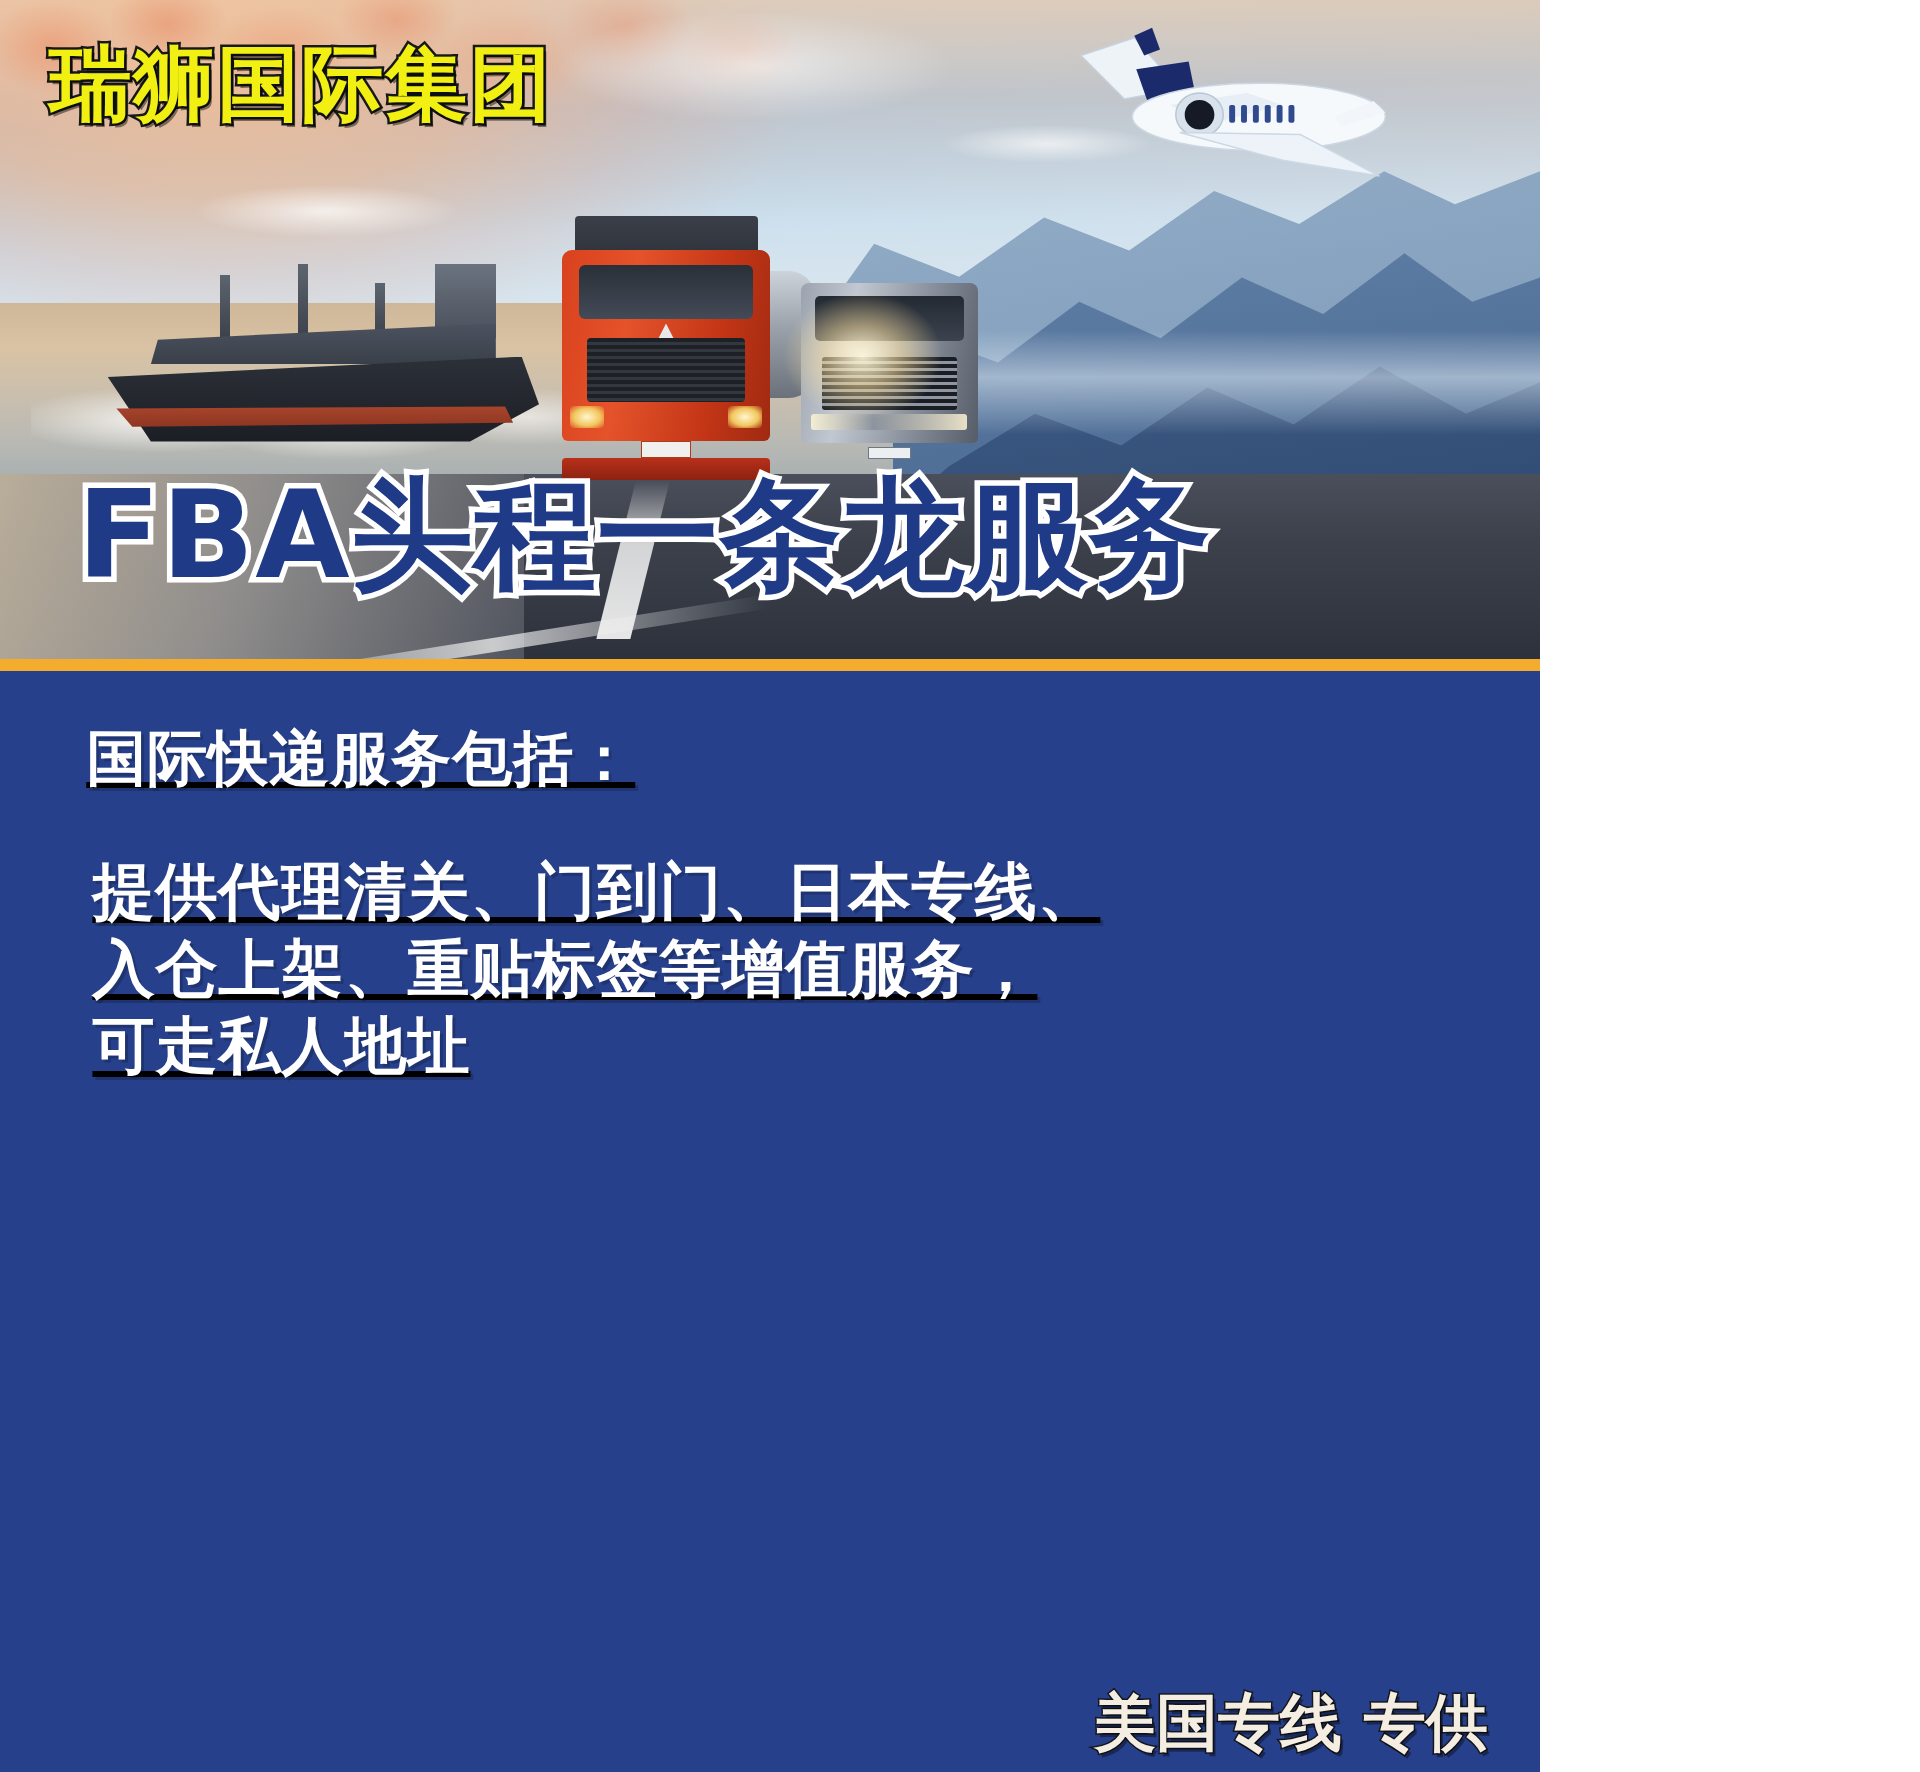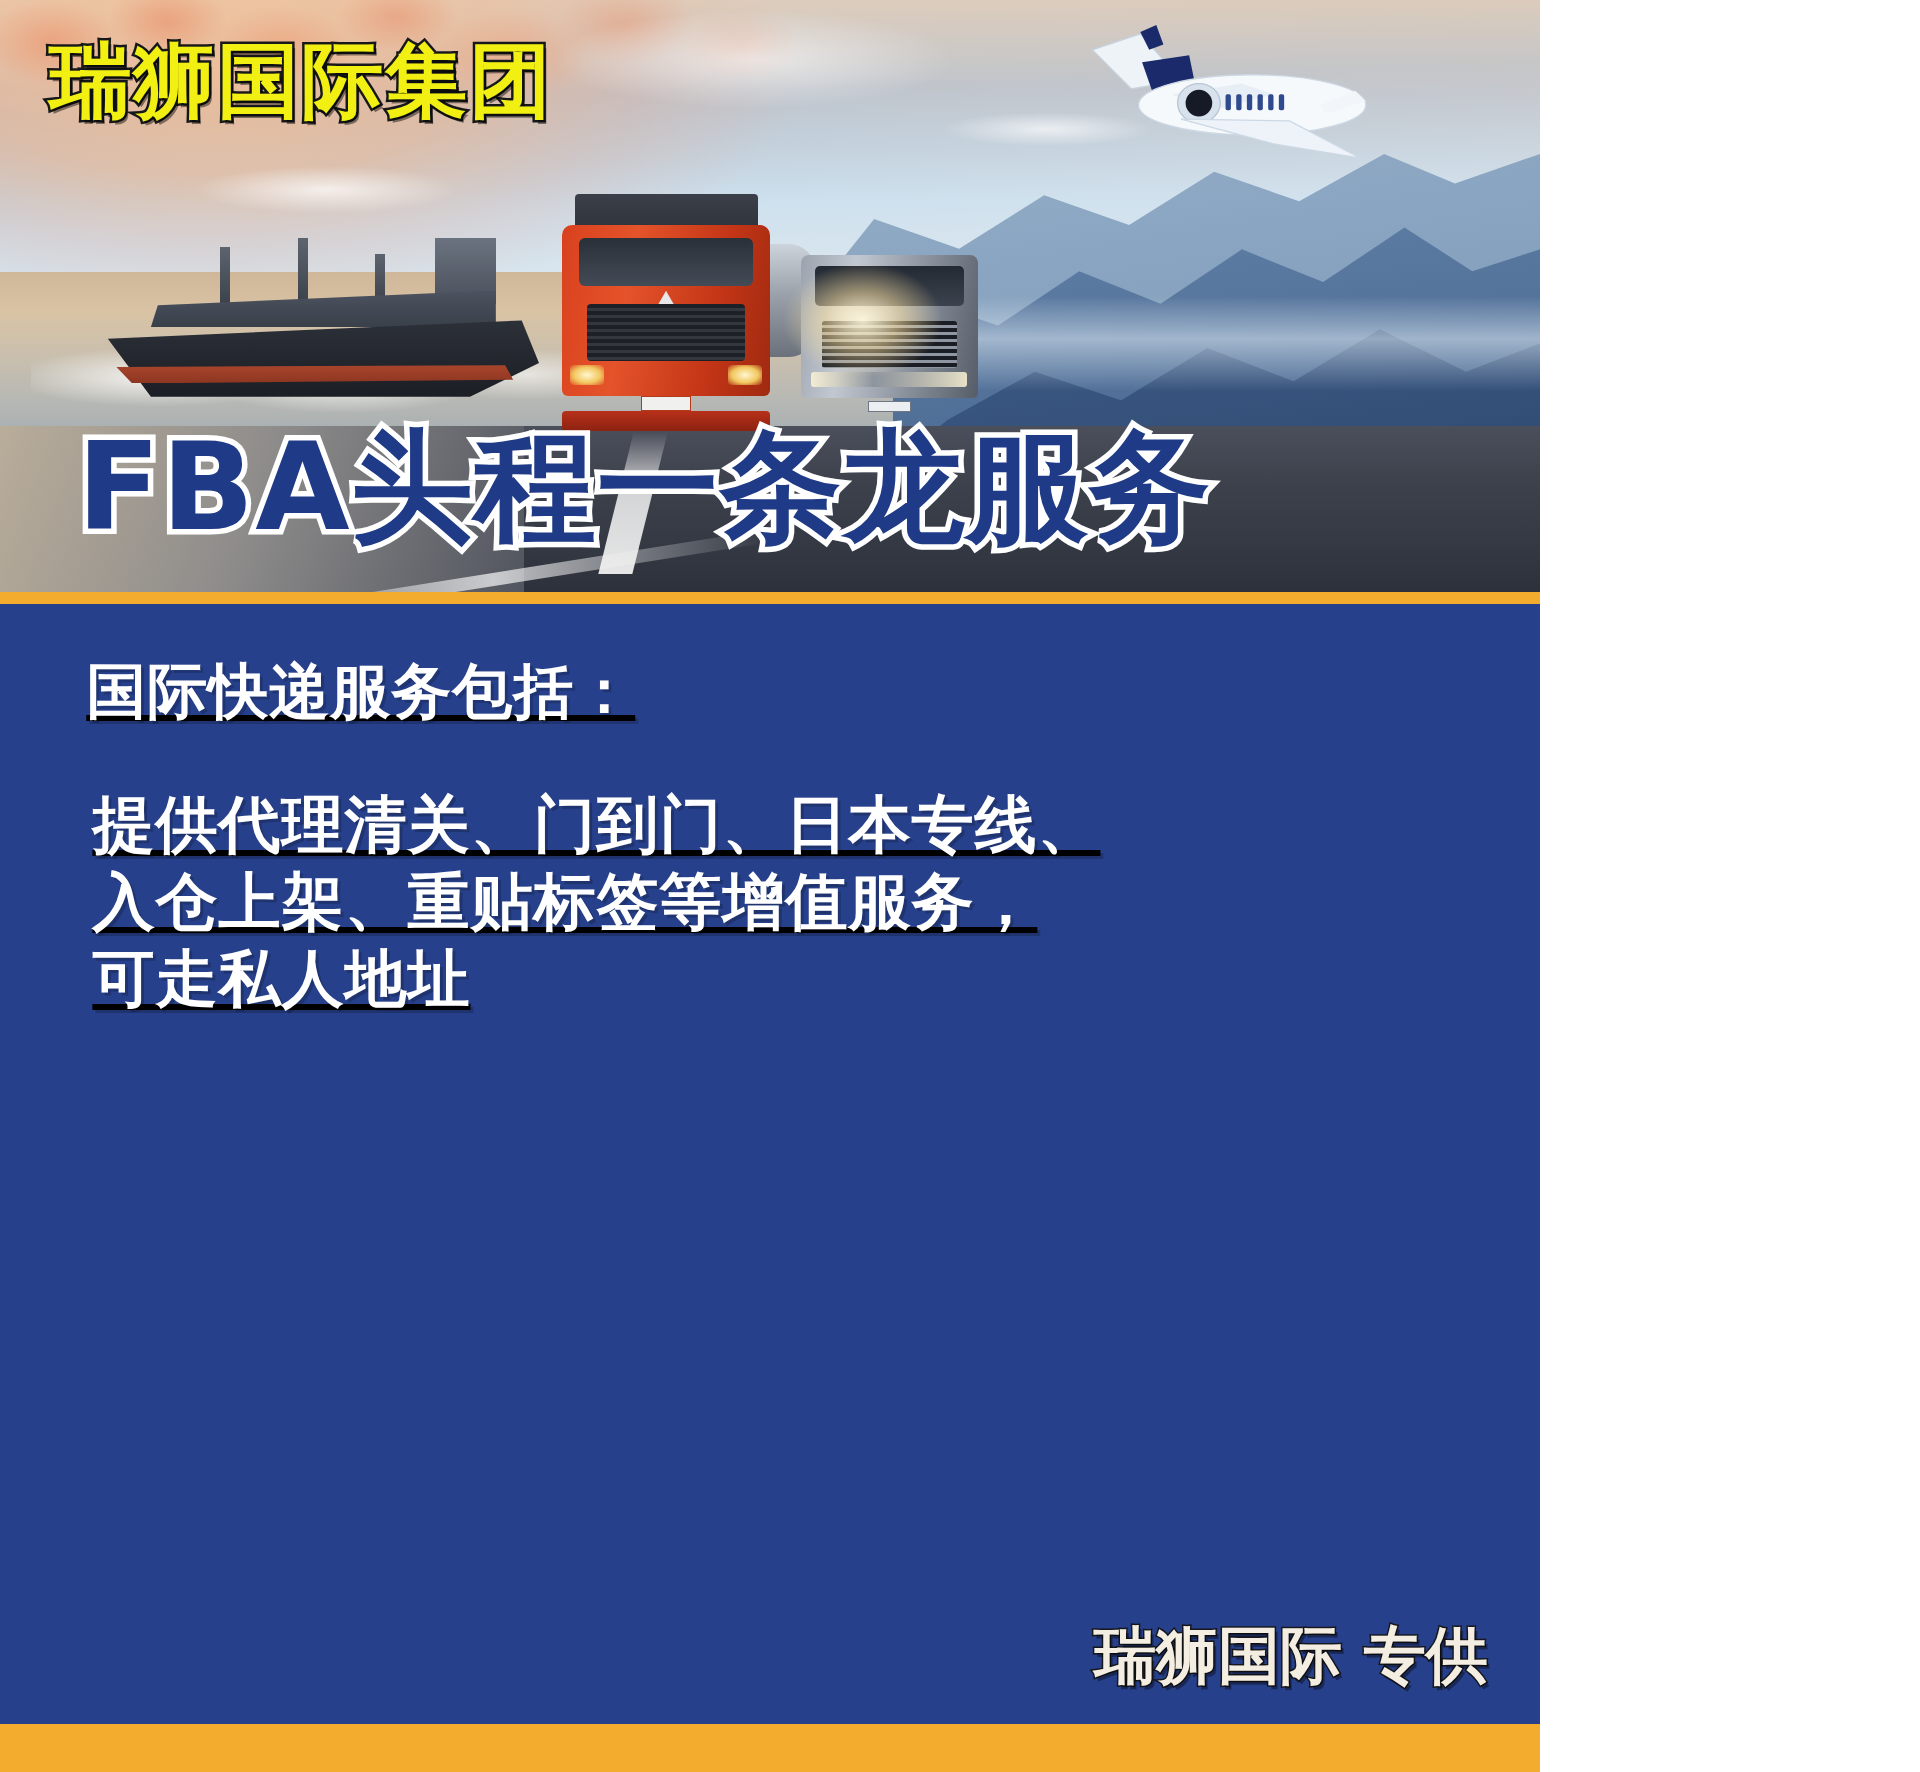--- a/index.html
+++ b/index.html
@@ -13,21 +13,21 @@
     position:relative;
     width:1540px; height:1772px;
     margin:0;
     overflow:hidden;
     background:#27408b;
   }
 
   
   .hero {
     position:relative;
-    width:100%; height:592px;
+    width:100%; height:659px;
     overflow:hidden;
     background:linear-gradient(178deg,#bfd9ec 0%, #a9cde6 18%, #cfe1ee 36%, #dfe8ee 52%, #c3d3e0 70%, #93b3cc 86%, #6a8fb2 100%);
   }
   
   .hero-warm {
     position:absolute; left:0; top:0; width:62%; height:48%;
     background:radial-gradient(ellipse 78% 100% at 22% 28%, rgba(247,190,140,.78) 0%, rgba(243,176,128,.55) 34%, rgba(226,166,142,.28) 58%, rgba(200,190,200,0) 80%);
   }
   .hero-warm2 {
     position:absolute; left:0; top:0; width:100%; height:34%;
@@ -401,17 +401,17 @@
 
     <div class="panel-head">国际快递服务包括：</div>
 
 
     <div class="panel-body">
       <div>提供代理清关、门到门、日本专线、</div>
       <div>入仓上架、重贴标签等增值服务，</div>
       <div>可走私人地址</div>
     </div>
 
-    <div class="panel-footer">瑞狮国际 专供</div>
+    <div class="panel-footer">美国专线 专供</div>
   </div>
 
   <div class="divider-bottom"></div>
 </div>
 
 </body></html>

